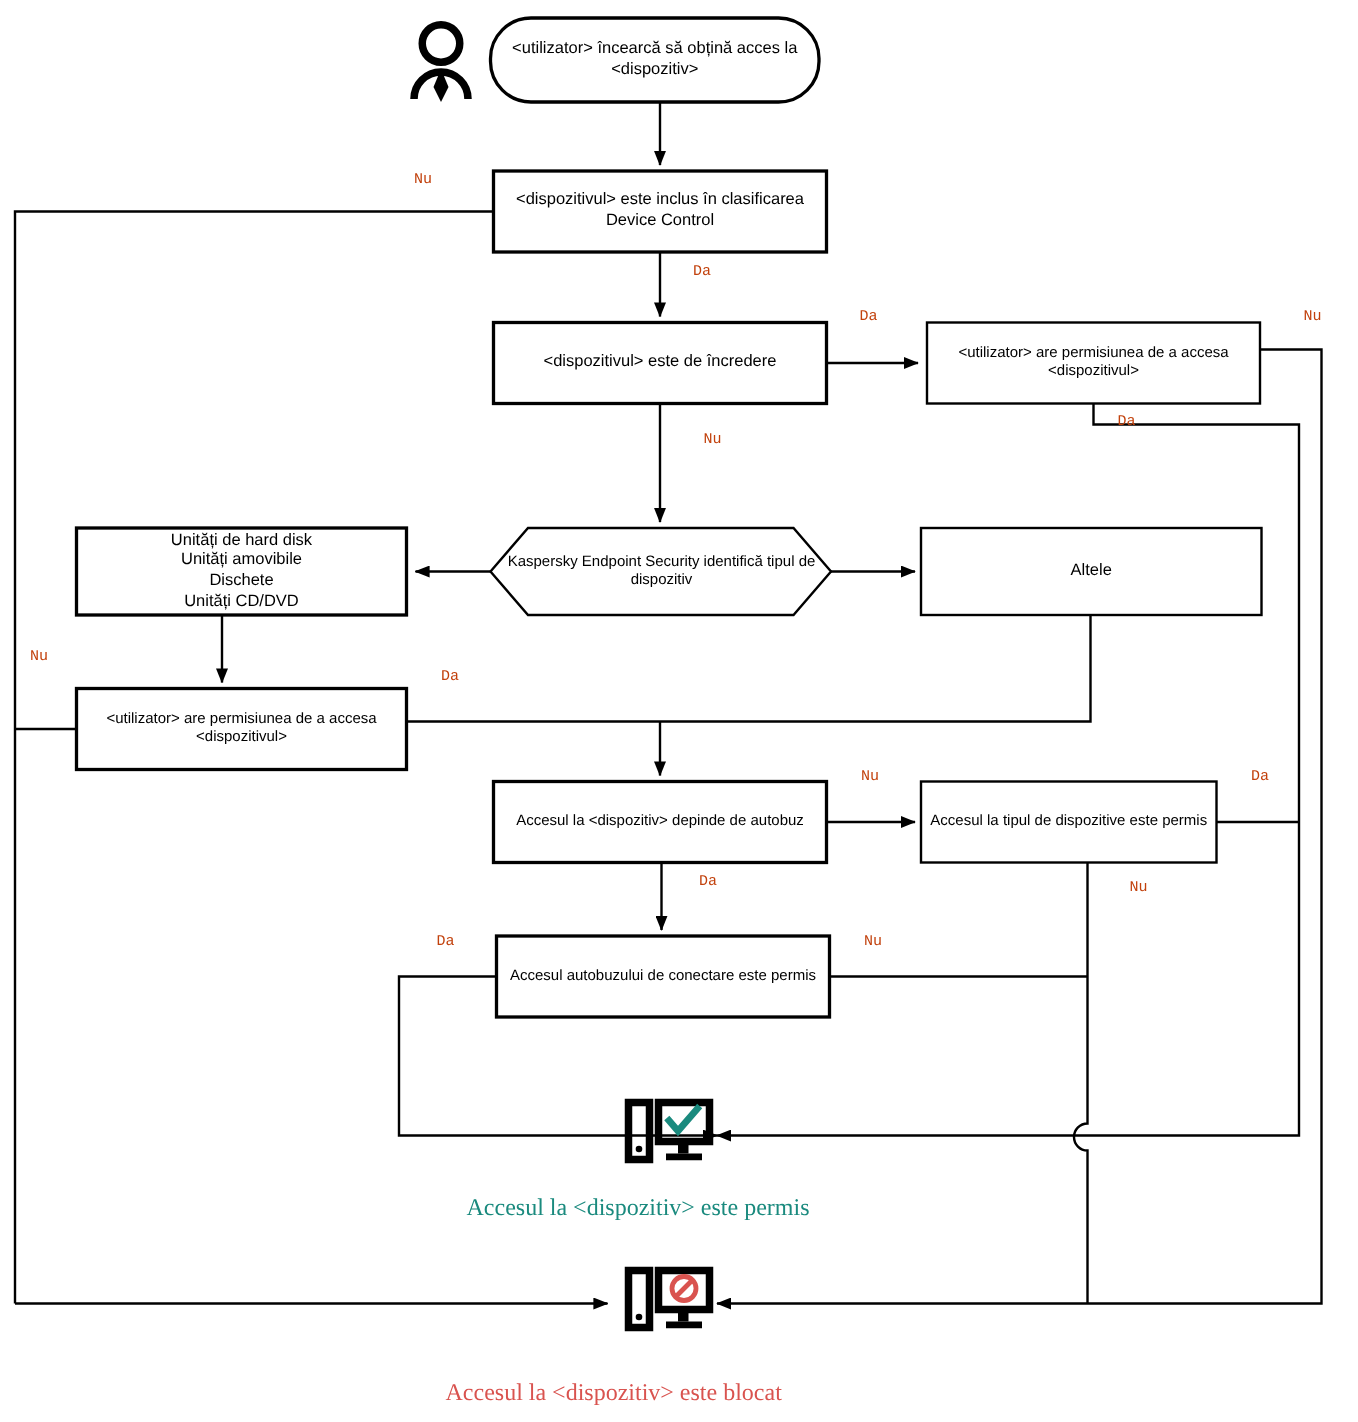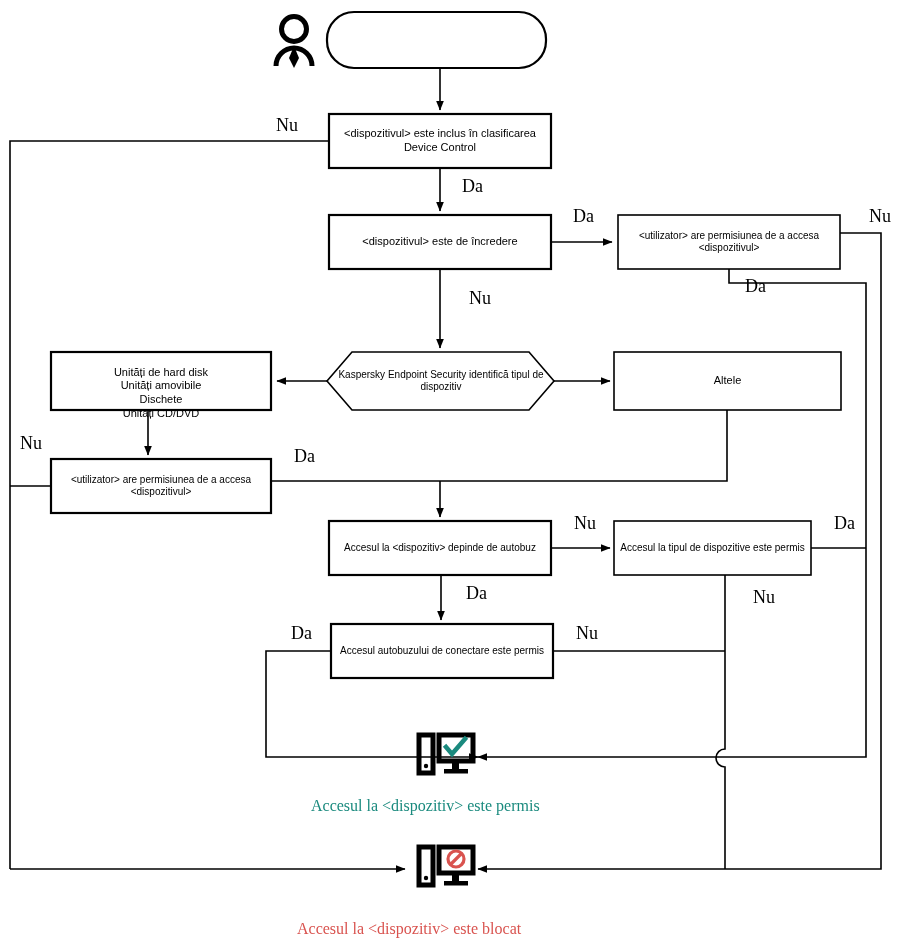--- a/index.html
+++ b/index.html
@@ -11,23 +11,23 @@
     display:flex;align-items:center;justify-content:center;
     text-align:center;
     color:#000;
     font-family:"Liberation Sans",sans-serif;
     line-height:1.25;
     pointer-events:none;
     white-space:pre-line;
   }
   .edgeLabel{
     position:absolute;
-    color:#000000;
-    font-family:Liberation Serif, serif;
-    font-size:18px;
+    color:#c2410c;
+    font-family:Liberation Mono, monospace;
+    font-size:10px;
     line-height:1;
     white-space:nowrap;
   }
   .termLabel{
     position:absolute;
     font-family:Liberation Serif, serif;
     font-size:16px;
     white-space:nowrap;
   }
 </style>
@@ -117,30 +117,31 @@
       <rect x="0" y="0" width="14" height="38" fill="none" stroke="#000" stroke-width="5"></rect>
       <circle cx="7" cy="31" r="2.2" fill="#000"></circle>
       <rect x="20" y="0" width="34" height="26" fill="none" stroke="#000" stroke-width="5"></rect>
       <rect x="33" y="27" width="7" height="7" fill="#000"></rect>
       <rect x="25" y="34" width="24" height="4.5" fill="#000"></rect>
       <circle cx="37" cy="12" r="8" fill="none" stroke="#d9534f" stroke-width="3.2"></circle>
       <path d="M31.5,17.5 L42.5,6.5" stroke="#d9534f" stroke-width="3.2"></path>
     </g>
   </svg>
 
+  <div class="nodeText" style="left:332px;top:12px;width:209px;height:56px;font-size:11px;">&lt;utilizator&gt; încearcă să obțină acces la &lt;dispozitiv&gt;</div>
 
   <div class="nodeText" style="left:334px;top:114px;width:212px;height:54px;font-size:11px;">&lt;dispozitivul&gt; este inclus în clasificarea Device Control</div>
 
   <div class="nodeText" style="left:334px;top:215px;width:212px;height:54px;font-size:11px;text-align:right;">&lt;dispozitivul&gt; este de încredere</div>
 
   <div class="nodeText" style="left:623px;top:215px;width:212px;height:54px;font-size:10px;">&lt;utilizator&gt; are permisiunea de a accesa &lt;dispozitivul&gt;</div>
 
   <div class="nodeText" style="left:336px;top:352px;width:210px;height:58px;font-size:10px;">Kaspersky Endpoint Security identifică tipul de dispozitiv</div>
 
-  <div class="nodeText" style="left:56px;top:352px;width:210px;height:58px;font-size:11px;margin-top:12px;">Unități de hard disk
+  <div class="nodeText" style="left:56px;top:352px;width:210px;height:58px;font-size:11px;">Unități de hard disk
 Unități amovibile
 Dischete
 Unități CD/DVD</div>
 
   <div class="nodeText" style="left:619px;top:352px;width:217px;height:58px;font-size:11px;">Altele</div>
 
   <div class="nodeText" style="left:56px;top:459px;width:210px;height:54px;font-size:10px;">&lt;utilizator&gt; are permisiunea de a accesa &lt;dispozitivul&gt;</div>
 
   <div class="nodeText" style="left:334px;top:521px;width:212px;height:54px;font-size:10px;">Accesul la &lt;dispozitiv&gt; depinde de autobuz</div>
 

